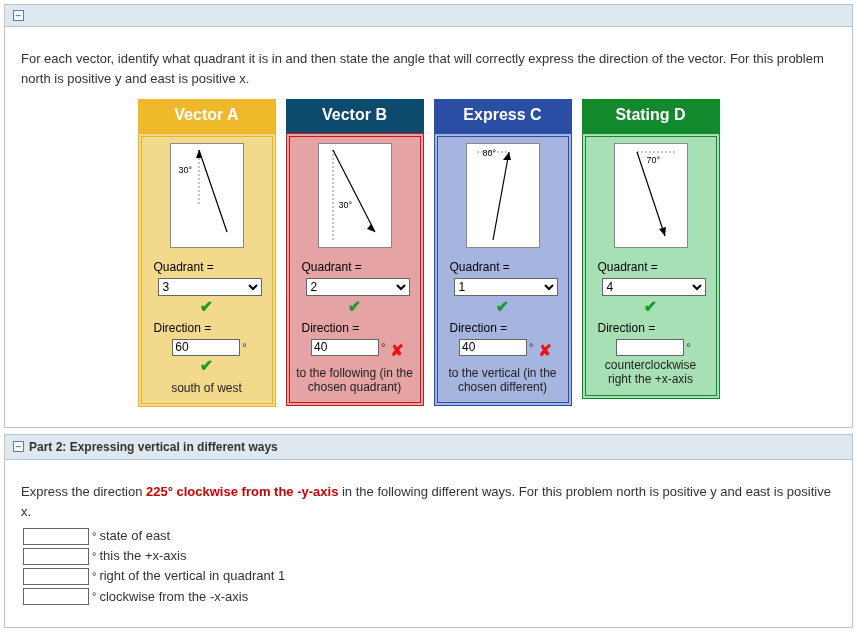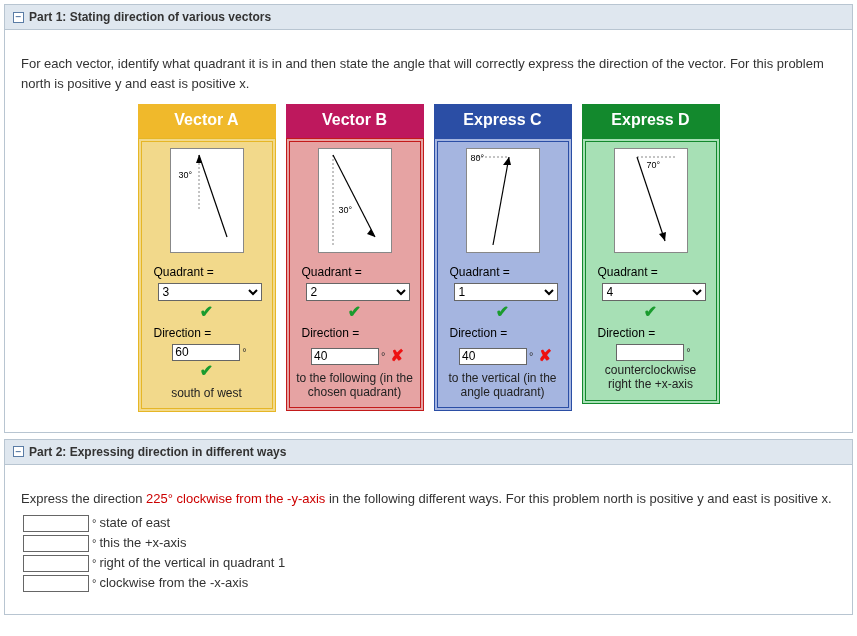--- a/index.html
+++ b/index.html
@@ -33,23 +33,22 @@
     display: inline-flex;
     align-items: center;
     justify-content: center;
     font-size: 10px;
     line-height: 1;
     background: #fff;
     color: #5a7ca5;
     font-weight: bold;
   }
   .panel-body {
-    padding: 0 16px 20px 16px;
+    padding: 22px 16px 20px 16px;
     line-height: 1.55;
-    margin-top: 24px;
   }
   .vectors-row {
     display: flex;
     justify-content: center;
     gap: 10px;
     margin-top: 10px;
   }
   .vec-col {
     width: 138px;
     display: flex;
@@ -67,21 +66,21 @@
     border-style: double;
     padding: 6px 6px 8px 6px;
     display: flex;
     flex-direction: column;
     align-items: center;
   }
   
   .colA .vec-title { background: #f0b92b; }
   .colA .vec-box   { background: #f2d98b; border-color:#e6b626; }
   
-  .colB .vec-title { background: #be185d; }
+  .colB .vec-title { background: #0c4a6e; }
   .colB .vec-box   { background: #e6a3a3; border-color:#c31a1a; }
   
   .colC .vec-title { background: #2b4ea5; }
   .colC .vec-box   { background: #a5b5e0; border-color:#2b4ea5; }
   
   .colD .vec-title { background: #13892d; }
   .colD .vec-box   { background: #a7e0b5; border-color:#13892d; }
 
   .diagram {
     width: 74px;
@@ -108,21 +107,21 @@
   .txt {
     width: 68px;
     height: 17px;
     font-size: 12px;
     border: 1px solid #666;
     background: #fff;
     padding: 0 2px;
   }
   .dir-wrap {
     display: flex;
-    align-items: center;
+    align-items: flex-start;
     gap: 2px;
     margin-left: 6px;
     margin-top: 1px;
   }
   .deg { font-size: 11px; color: #333; }
   .check {
     color: #1a9b2e;
     font-size: 16px;
     font-weight: bold;
     text-align: center;
@@ -137,37 +136,36 @@
     margin-left: 3px;
   }
   .desc {
     font-size: 12px;
     text-align: center;
     color: #222;
     line-height: 1.2;
     margin-top: 2px;
     width: 100%;
   }
-  .red-bold { color: #c00; font-weight: normal; }
+  .red-bold { color: #c00; font-weight: bold; }
   .p2-rows { margin-top: 4px; margin-left: 2px; }
   .p2-row { display: flex; align-items: center; gap: 3px; margin-bottom: 0px; }
   .p2-row .txt { width: 66px; }
   .ang-label {
     position: absolute;
     font-size: 9px;
     color: #000;
   }
 </style>
 </head>
 <body>
 
 <div class="panel">
   <div class="panel-header">
     <span class="collapse-icon">−</span>
-    <span>Part 1: Stating direction of various vectors</span>
   </div>
   <div class="panel-body">
     <div>For each vector, identify what quadrant it is in and then state the angle that will correctly express the direction of the vector. For this problem north is positive y and east is positive x.</div>
 
     <div class="vectors-row">
 
       <div class="vec-col colA">
         <div class="vec-title">Vector A</div>
         <div class="vec-box">
           <div class="diagram">
@@ -221,39 +219,39 @@
 
       <div class="vec-col colC">
         <div class="vec-title">Express C</div>
         <div class="vec-box">
           <div class="diagram">
             <svg width="72" height="103" style="position:absolute;left:0;top:0">
               <line x1="10" y1="8" x2="42" y2="8" stroke="#888" stroke-width="1" stroke-dasharray="2,2"></line>
               <line x1="42" y1="8" x2="26" y2="96" stroke="#000" stroke-width="1.2"></line>
               <polygon points="42,8 36,16 44,16" fill="#000"></polygon>
             </svg>
-            <span class="ang-label" style="left:4px;top:3px">80°</span>
+            <span class="ang-label" style="left:16px;top:3px">80°</span>
           </div>
           <div class="label-row">Quadrant =</div>
           <select class="sel">
             <option>1</option>
           </select>
           <div class="check">✔</div>
           <div class="label-row">Direction =</div>
           <div class="dir-wrap">
             <input class="txt" value="40" style="">
             <span class="deg">°</span>
             <span class="cross">✘</span>
           </div>
-          <div class="desc">to the vertical (in the angle quadrant)</div>
+          <div class="desc">to the vertical (in the chosen different)</div>
         </div>
       </div>
 
       <div class="vec-col colD">
-        <div class="vec-title">Express D</div>
+        <div class="vec-title">Stating D</div>
         <div class="vec-box">
           <div class="diagram">
             <svg width="72" height="103" style="position:absolute;left:0;top:0">
               <line x1="22" y1="8" x2="62" y2="8" stroke="#888" stroke-width="1" stroke-dasharray="2,2"></line>
               <line x1="22" y1="8" x2="50" y2="92" stroke="#000" stroke-width="1.2"></line>
               <polygon points="50,92 44,85 51,83" fill="#000"></polygon>
             </svg>
             <span class="ang-label" style="left:32px;top:10px">70°</span>
           </div>
           <div class="label-row">Quadrant =</div>
@@ -270,21 +268,21 @@
         </div>
       </div>
 
     </div>
   </div>
 </div>
 
 <div class="panel">
   <div class="panel-header">
     <span class="collapse-icon">−</span>
-    <span>Part 2: Expressing direction in different ways</span>
+    <span>Part 2: Expressing vertical in different ways</span>
   </div>
   <div class="panel-body">
     <div>
       <span>Express the direction </span><span class="red-bold">225° clockwise from the -y-axis</span><span> in the following different ways. For this problem north is positive y and east is positive x.</span>
     </div>
     <div class="p2-rows">
       <div class="p2-row">
         <input class="txt" value="" style="">
           <span class="deg">°</span>
         <span>state of east</span>

